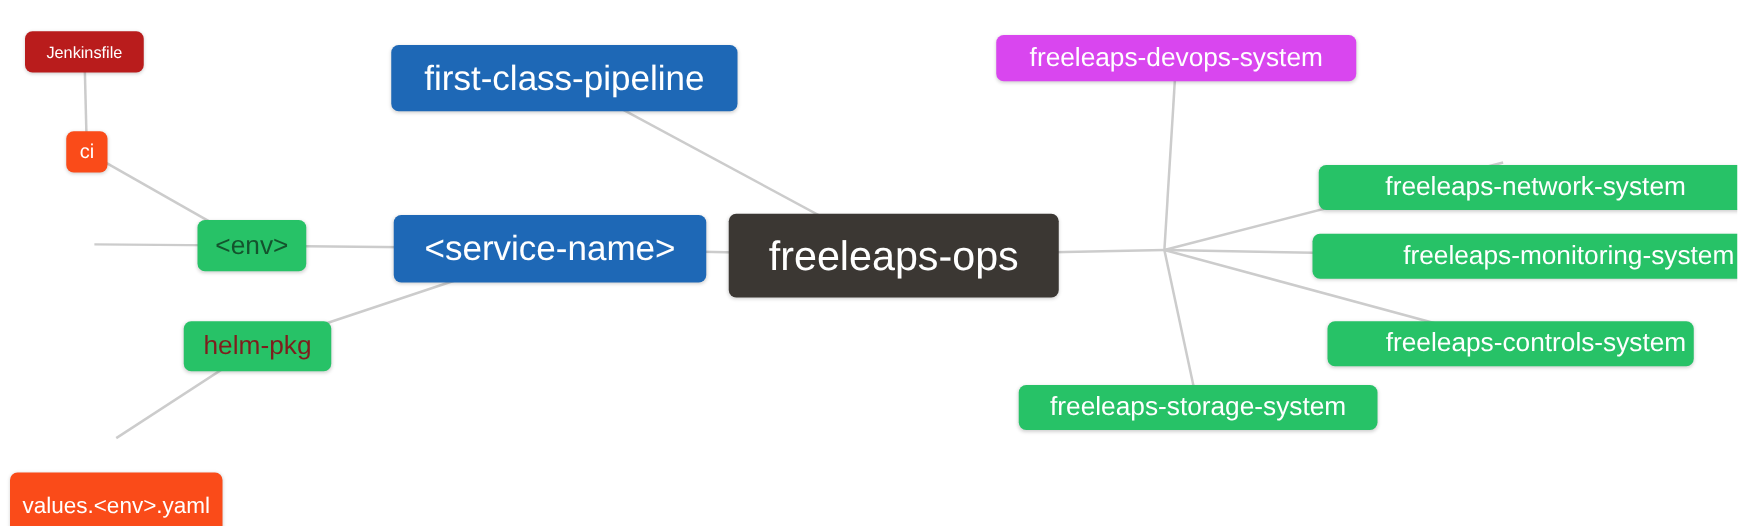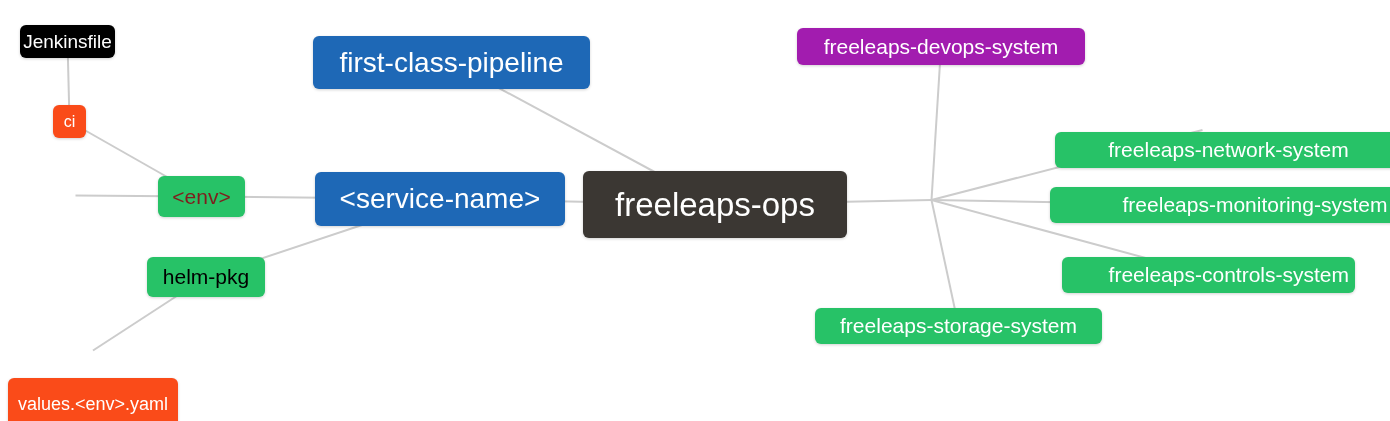--- a/index.html
+++ b/index.html
@@ -49,45 +49,45 @@
       <line x1="93" y1="350.5" x2="206" y2="277" stroke="#cccccc" stroke-width="2"></line>
       <line x1="451.5" y1="62.5" x2="715" y2="204.5" stroke="#cccccc" stroke-width="2"></line>
       <line x1="440" y1="199" x2="715" y2="204.5" stroke="#cccccc" stroke-width="2"></line>
       <line x1="715" y1="204.5" x2="931.5" y2="200" stroke="#cccccc" stroke-width="2"></line>
       <line x1="931.5" y1="200" x2="941" y2="46.5" stroke="#cccccc" stroke-width="2"></line>
       <line x1="931.5" y1="200" x2="1202.5" y2="130" stroke="#cccccc" stroke-width="2"></line>
       <line x1="931.5" y1="200" x2="1211.5" y2="205" stroke="#cccccc" stroke-width="2"></line>
       <line x1="931.5" y1="200" x2="1208.5" y2="275" stroke="#cccccc" stroke-width="2"></line>
       <line x1="931.5" y1="200" x2="958.5" y2="326" stroke="#cccccc" stroke-width="2"></line>
     </svg>
-<div class="node" style="left: 20px; top: 25px; width: 95px; height: 33px; font-size: 19px; background: #000000; color: rgb(255, 255, 255);">
+<div class="node" style="left: 20px; top: 25px; width: 95px; height: 33px; font-size: 13px; background: #b91c1c; color: rgb(255, 255, 255);">
       <span>Jenkinsfile</span>
     </div>
     <div class="node" style="left: 53px; top: 105px; width: 33px; height: 33px; font-size: 16px; background: rgb(250, 75, 25); color: rgb(255, 255, 255);">
       <span>ci</span>
     </div>
-    <div class="node" style="left: 158px; top: 176px; width: 87px; height: 41px; font-size: 21px; background: rgb(39, 194, 103); color: #7f1d1d;">
+    <div class="node" style="left: 158px; top: 176px; width: 87px; height: 41px; font-size: 21px; background: rgb(39, 194, 103); color: #14532d;">
       <span>&lt;env&gt;</span>
     </div>
-    <div class="node" style="left: 147px; top: 257px; width: 118px; height: 40px; font-size: 21px; background: rgb(39, 194, 103); color: #000000;">
+    <div class="node" style="left: 147px; top: 257px; width: 118px; height: 40px; font-size: 21px; background: rgb(39, 194, 103); color: #7f1d1d;">
       <span>helm-pkg</span>
     </div>
     <div class="node" style="left: 8px; top: 333px; width: 170px; height: 53px; font-size: 18px; background: rgb(250, 75, 25); color: rgb(255, 255, 255); margin-top: 45px;">
       <span>values.&lt;env&gt;.yaml</span>
     </div>
     <div class="node" style="left: 313px; top: 36px; width: 277px; height: 53px; font-size: 28px; background: rgb(30, 104, 182); color: rgb(255, 255, 255);">
       <span>first-class-pipeline</span>
     </div>
     <div class="node" style="left: 315px; top: 172px; width: 250px; height: 54px; font-size: 28px; background: rgb(30, 104, 182); color: rgb(255, 255, 255);">
       <span>&lt;service-name&gt;</span>
     </div>
     <div class="node" style="left: 583px; top: 171px; width: 264px; height: 67px; font-size: 33px; background: rgb(59, 55, 51); color: rgb(255, 255, 255);">
       <span>freeleaps-ops</span>
     </div>
-    <div class="node" style="left: 797px; top: 28px; width: 288px; height: 37px; font-size: 21px; background: #a21caf; color: rgb(255, 255, 255);">
+    <div class="node" style="left: 797px; top: 28px; width: 288px; height: 37px; font-size: 21px; background: #d946ef; color: rgb(255, 255, 255);">
       <span>freeleaps-devops-system</span>
     </div>
     <div class="node" style="left: 1055px; top: 112px; width: 347px; height: 36px; font-size: 21px; background: rgb(39, 194, 103); color: rgb(255, 255, 255); margin-top: 20px;">
       <span>freeleaps-network-system</span>
     </div>
     <div class="node" style="left: 1050px; top: 187px; width: 384px; height: 36px; font-size: 21px; background: rgb(39, 194, 103); color: rgb(255, 255, 255); padding-left: 32px;">
       <span>freeleaps-monitoring-system</span>
     </div>
     <div class="node" style="left: 1062px; top: 257px; width: 293px; height: 36px; font-size: 21px; background: rgb(39, 194, 103); color: rgb(255, 255, 255); justify-content: flex-end;">
       <span>freeleaps-controls-system</span>

